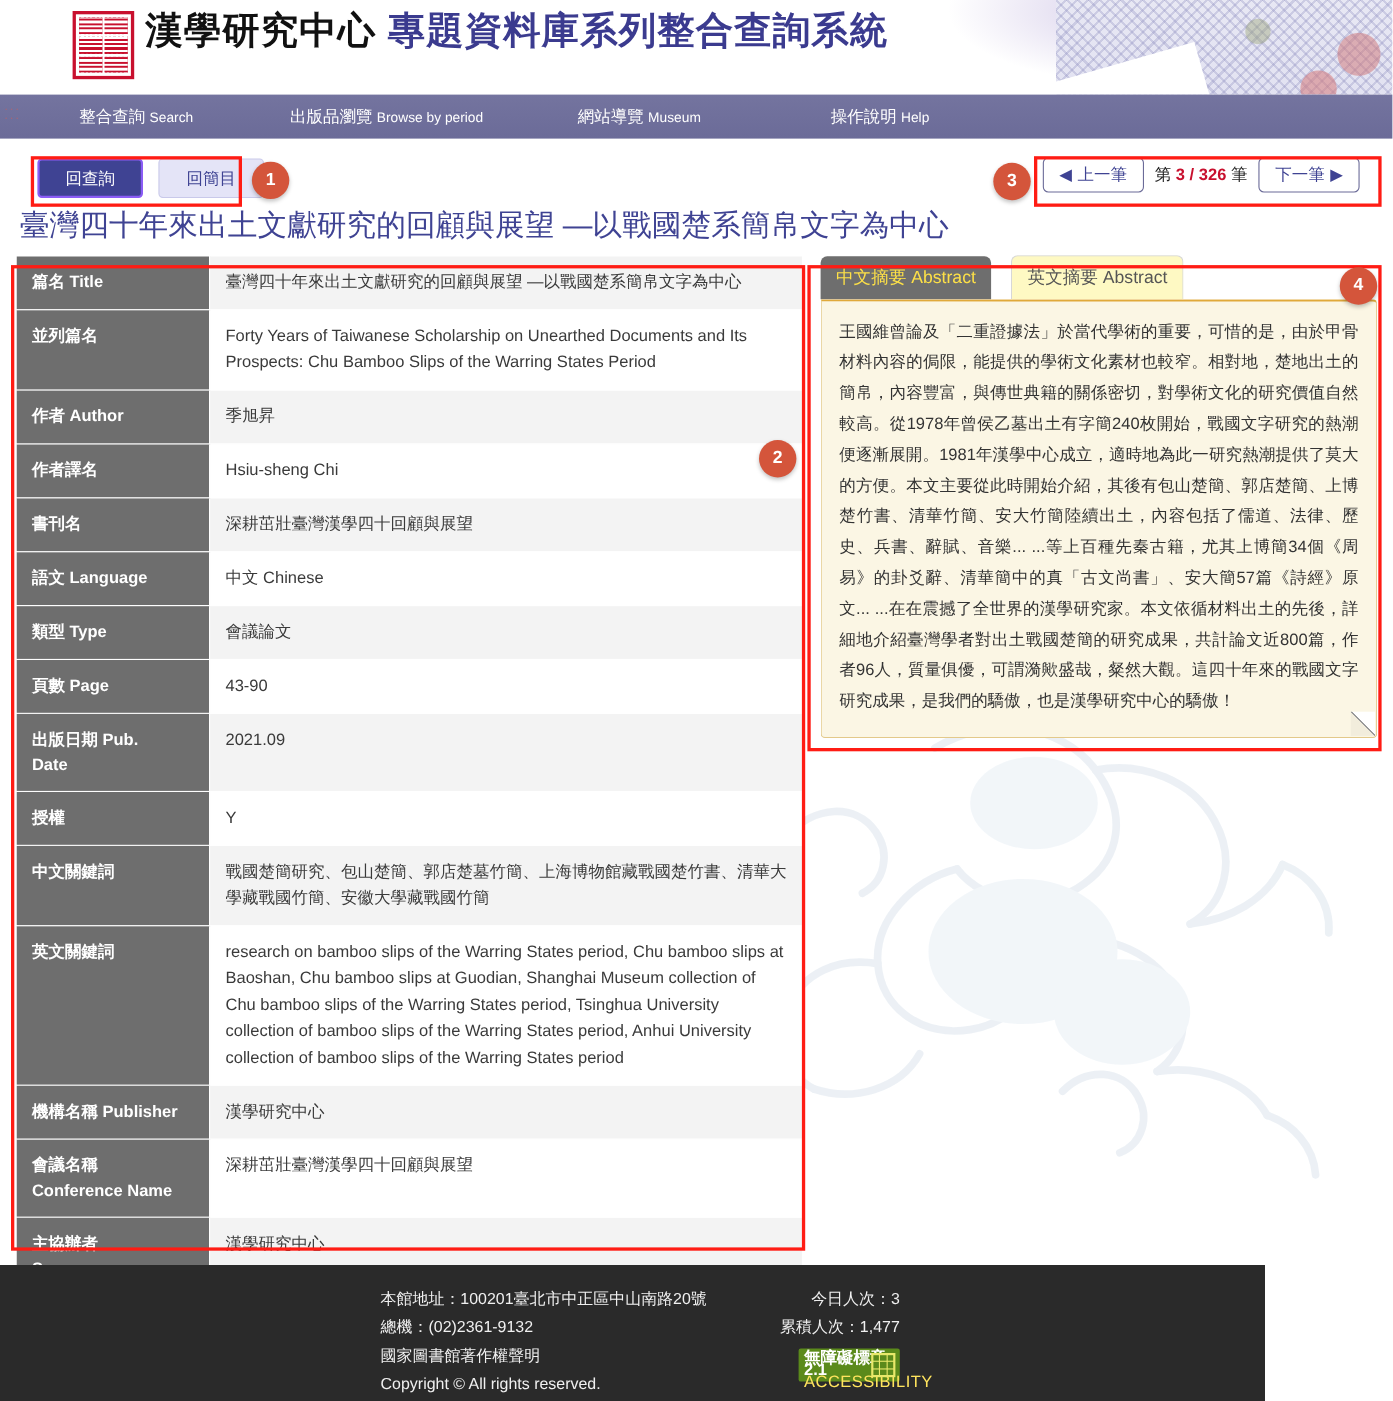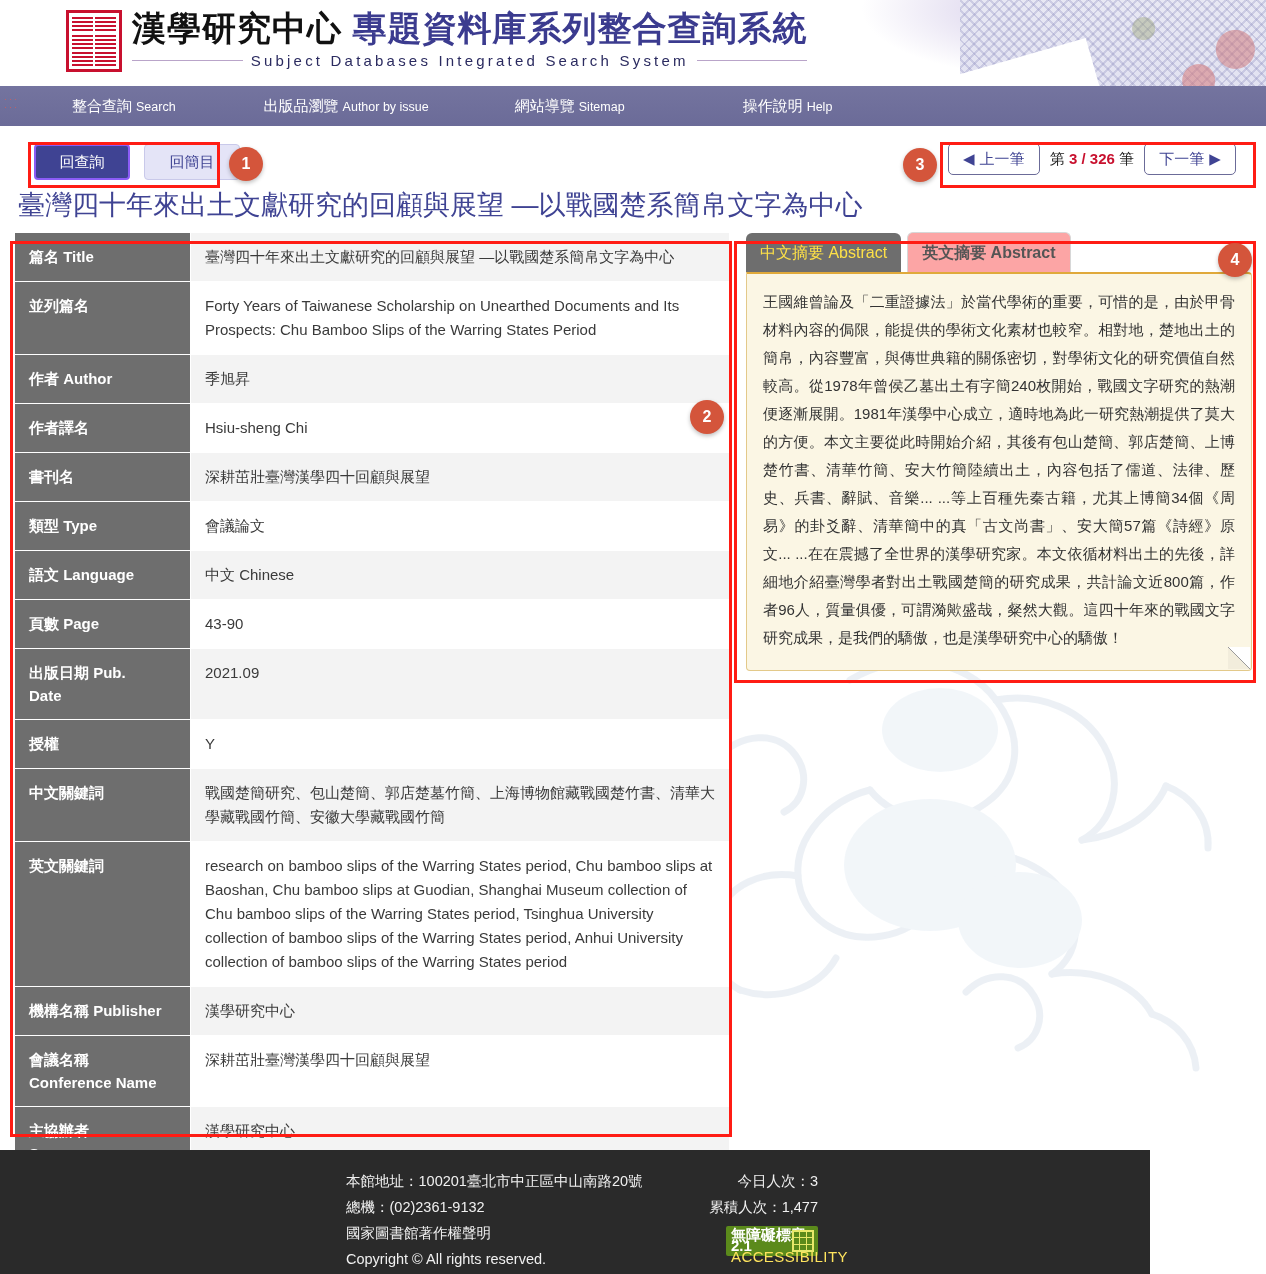--- a/index.html
+++ b/index.html
@@ -181,21 +181,21 @@
   }
 
   
   .abstract-wrap { margin-left:16px; width:506px; position:relative; }
   .tabs { display:flex; align-items:flex-end; }
   .tab {
     font-size:16px; padding:9px 14px; cursor:pointer;
     border-radius:6px 6px 0 0; line-height:21px;
   }
   .tab.active { background:#6e6e6e; color:#fde047; }
-  .tab.inactive { background:#fca5a5; color:#555; border:1px solid #d7d7d7; border-bottom:none; margin-left:6px;font-weight:bold; }
+  .tab.inactive { background:#fef9c3; color:#555; border:1px solid #d7d7d7; border-bottom:none; margin-left:18px; }
   .abstract-box {
     background:#fbf6e4; border:1px solid #e3c98a; border-top:2px solid #e0a93a;
     padding:14px 16px 18px 16px;
     font-size:15px; line-height:28px; color:#333; text-align:justify;
     min-height:395px; position:relative;
     border-radius:0 4px 4px 4px;
   }
   .resize-handle {
     position:absolute; right:1px; bottom:1px; width:22px; height:22px;
     background:linear-gradient(225deg,#ffffff 0 48%, #9a9a9a 48% 52%, #f2eddc 52% 100%);
@@ -239,38 +239,33 @@
       <i></i>
       <i></i>
       <i></i>
   </div>
 
   <div class="brand">
     <div class="brand-cn">
       <span class="b1">漢學研究中心</span>
       <span class="b2">專題資料庫系列整合查詢系統</span>
     </div>
-    <div class="brand-en">
-      <span class="rule"></span>
-      <span>Subject Databases Integrated Search System</span>
-      <span class="rule"></span>
-    </div>
   </div>
 </div>
 
 <div class="nav">
   <div class="nav-dots">···<br>···</div>
   <div class="nav-item nav-i0">
     <span>整合查詢</span><span class="en">Search</span>
   </div>
   <div class="nav-item nav-i1">
-    <span>出版品瀏覽</span><span class="en">Author by issue</span>
+    <span>出版品瀏覽</span><span class="en">Browse by period</span>
   </div>
   <div class="nav-item nav-i2">
-    <span>網站導覽</span><span class="en">Sitemap</span>
+    <span>網站導覽</span><span class="en">Museum</span>
   </div>
   <div class="nav-item nav-i3">
     <span>操作說明</span><span class="en">Help</span>
   </div>
 </div>
 
 <svg class="watermark" viewBox="0 0 520 470">
   <g fill="none" stroke="#dae3ec" stroke-width="7" stroke-linecap="round">
     <path d="M150 40 C200 10 265 18 296 60 C326 100 318 140 286 163 C250 190 196 183 170 150"></path>
     <path d="M170 150 C130 160 95 196 98 236 C101 278 140 303 182 296 C222 290 247 256 241 218"></path>
@@ -349,26 +344,26 @@
       </tr>
       <tr>
         <td class="k">作者譯名</td>
         <td class="v">Hsiu-sheng Chi</td>
       </tr>
       <tr>
         <td class="k">書刊名</td>
         <td class="v">深耕茁壯臺灣漢學四十回顧與展望</td>
       </tr>
       <tr>
+        <td class="k">語文 Language</td>
+        <td class="v">中文 Chinese</td>
+      </tr>
+      <tr>
         <td class="k">類型 Type</td>
         <td class="v">會議論文</td>
-      </tr>
-      <tr>
-        <td class="k">語文 Language</td>
-        <td class="v">中文 Chinese</td>
       </tr>
       <tr>
         <td class="k">頁數 Page</td>
         <td class="v">43-90</td>
       </tr>
       <tr>
         <td class="k">出版日期 Pub. Date</td>
         <td class="v">2021.09</td>
       </tr>
       <tr>

